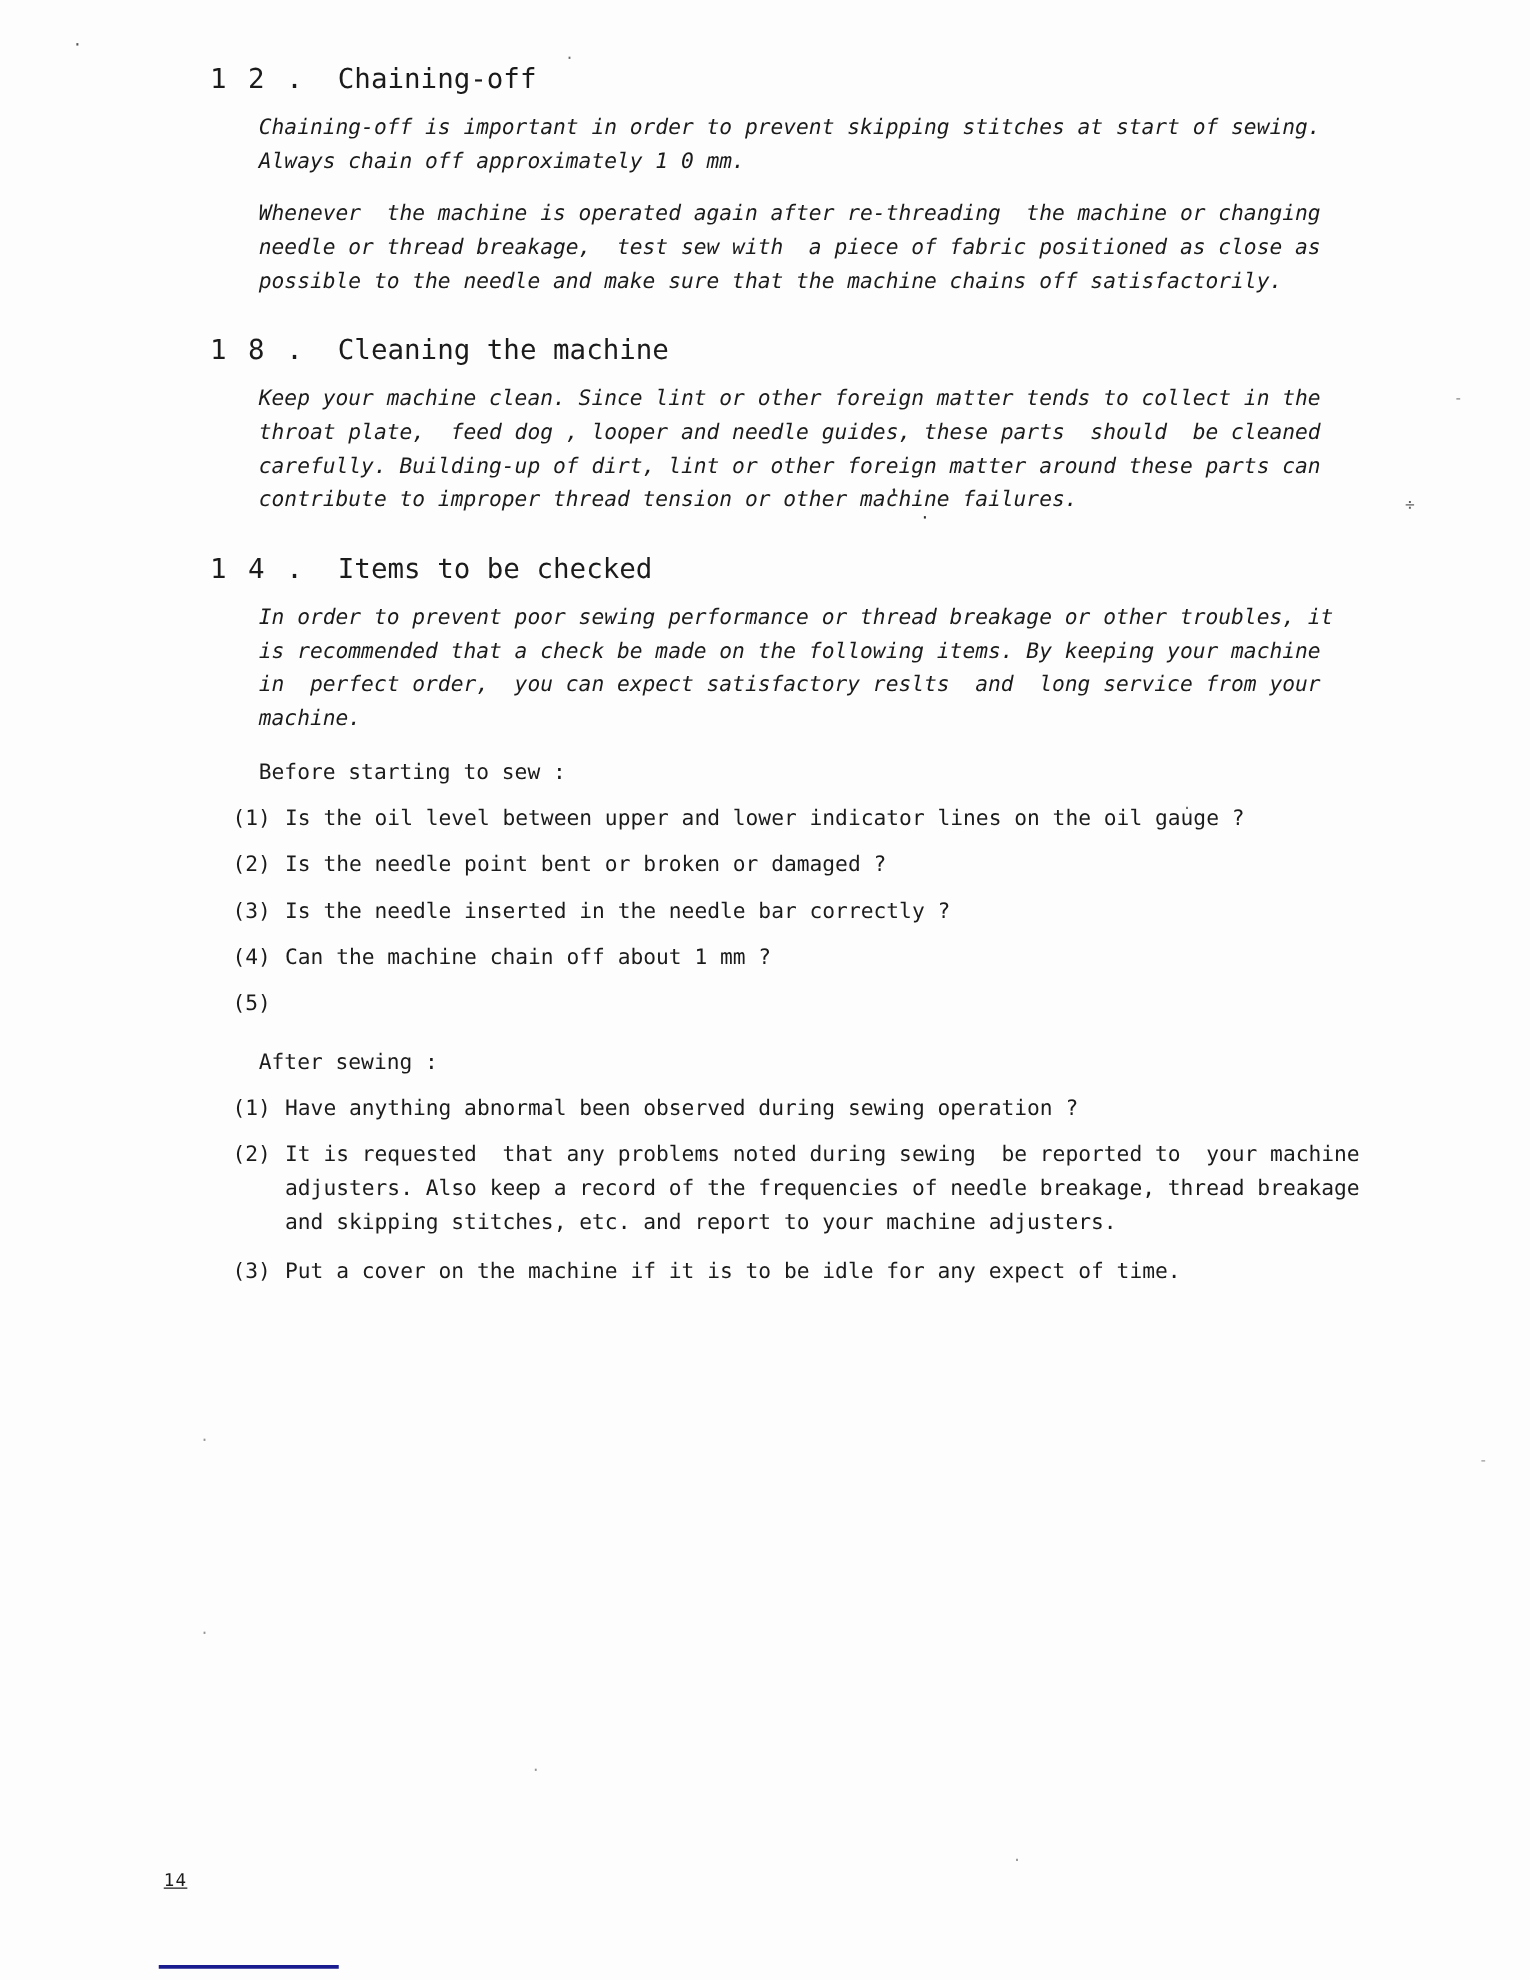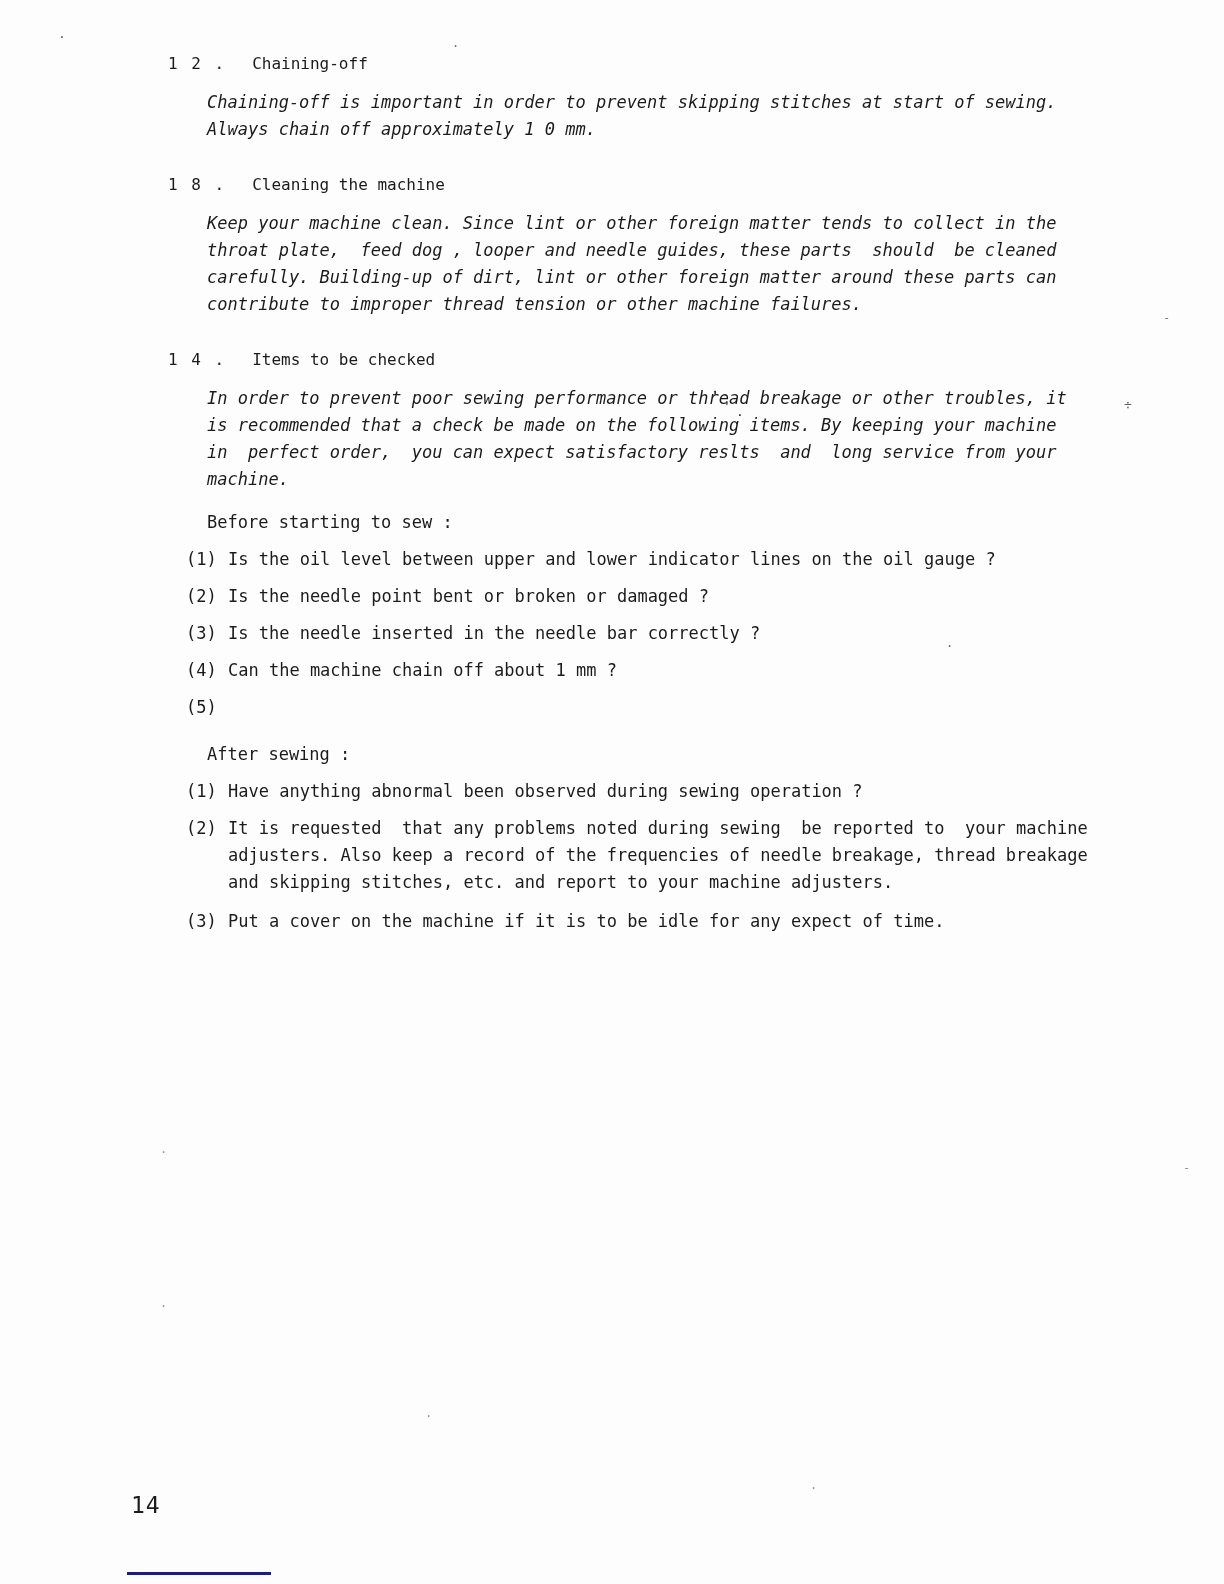--- a/index.html
+++ b/index.html
@@ -18,21 +18,21 @@
   .content {
     position: absolute;
     top: 50px;
     left: 168px;
     right: 40px;
   }
   .section { margin-top: 28px; }
   .section:first-child { margin-top: 0; }
   .heading {
     margin: 0;
-    font-size: 16px;
+    font-size: 22px;
     font-weight: normal;
     white-space: pre;
   }
   .heading .num { letter-spacing: 2px; }
   .heading .title { margin-left: 26px; }
   .para {
     margin: 12px 0 0 39px;
     white-space: pre-wrap;
     font-style: italic;
   }
@@ -49,22 +49,23 @@
     display: flex;
     margin-top: 10px;
     align-items: flex-start;
   }
   .checklist .marker { flex: none; width: 42px; }
   .checklist .item-text { white-space: pre-wrap; }
   .page-number {
     position: absolute;
     left: 131px;
     top: 1492px;
-    font-size: 23px;
+    font-size: 14px;
     letter-spacing: 1px;
+    text-decoration: underline;
   }
   .footer-rule {
     position: absolute;
     left: 127px;
     top: 1572px;
     width: 144px;
     height: 3px;
     background: #1a1b8e;
   }
   .art {
@@ -78,20 +79,23 @@
 <body>
 
 <div class="page">
 
   <div class="content">
 
     <div class="section">
       <h2 class="heading"><span class="num">1 2 .</span><span class="title">Chaining-off</span></h2>
       <p class="para">Chaining-off is important in order to prevent skipping stitches at start of sewing.
 Always chain off approximately 1 0 mm.</p>
+      <p class="para" style="margin-top:15px">Whenever  the machine is operated again after re-threading  the machine or changing
+needle or thread breakage,  test sew with  a piece of fabric positioned as close as
+possible to the needle and make sure that the machine chains off satisfactorily.</p>
     </div>
 
     <div class="section">
       <h2 class="heading"><span class="num">1 8 .</span><span class="title">Cleaning the machine</span></h2>
       <p class="para">Keep your machine clean. Since lint or other foreign matter tends to collect in the
 throat plate,  feed dog , looper and needle guides, these parts  should  be cleaned
 carefully. Building-up of dirt, lint or other foreign matter around these parts can
 contribute to improper thread tension or other machine failures.</p>
     </div>
 

